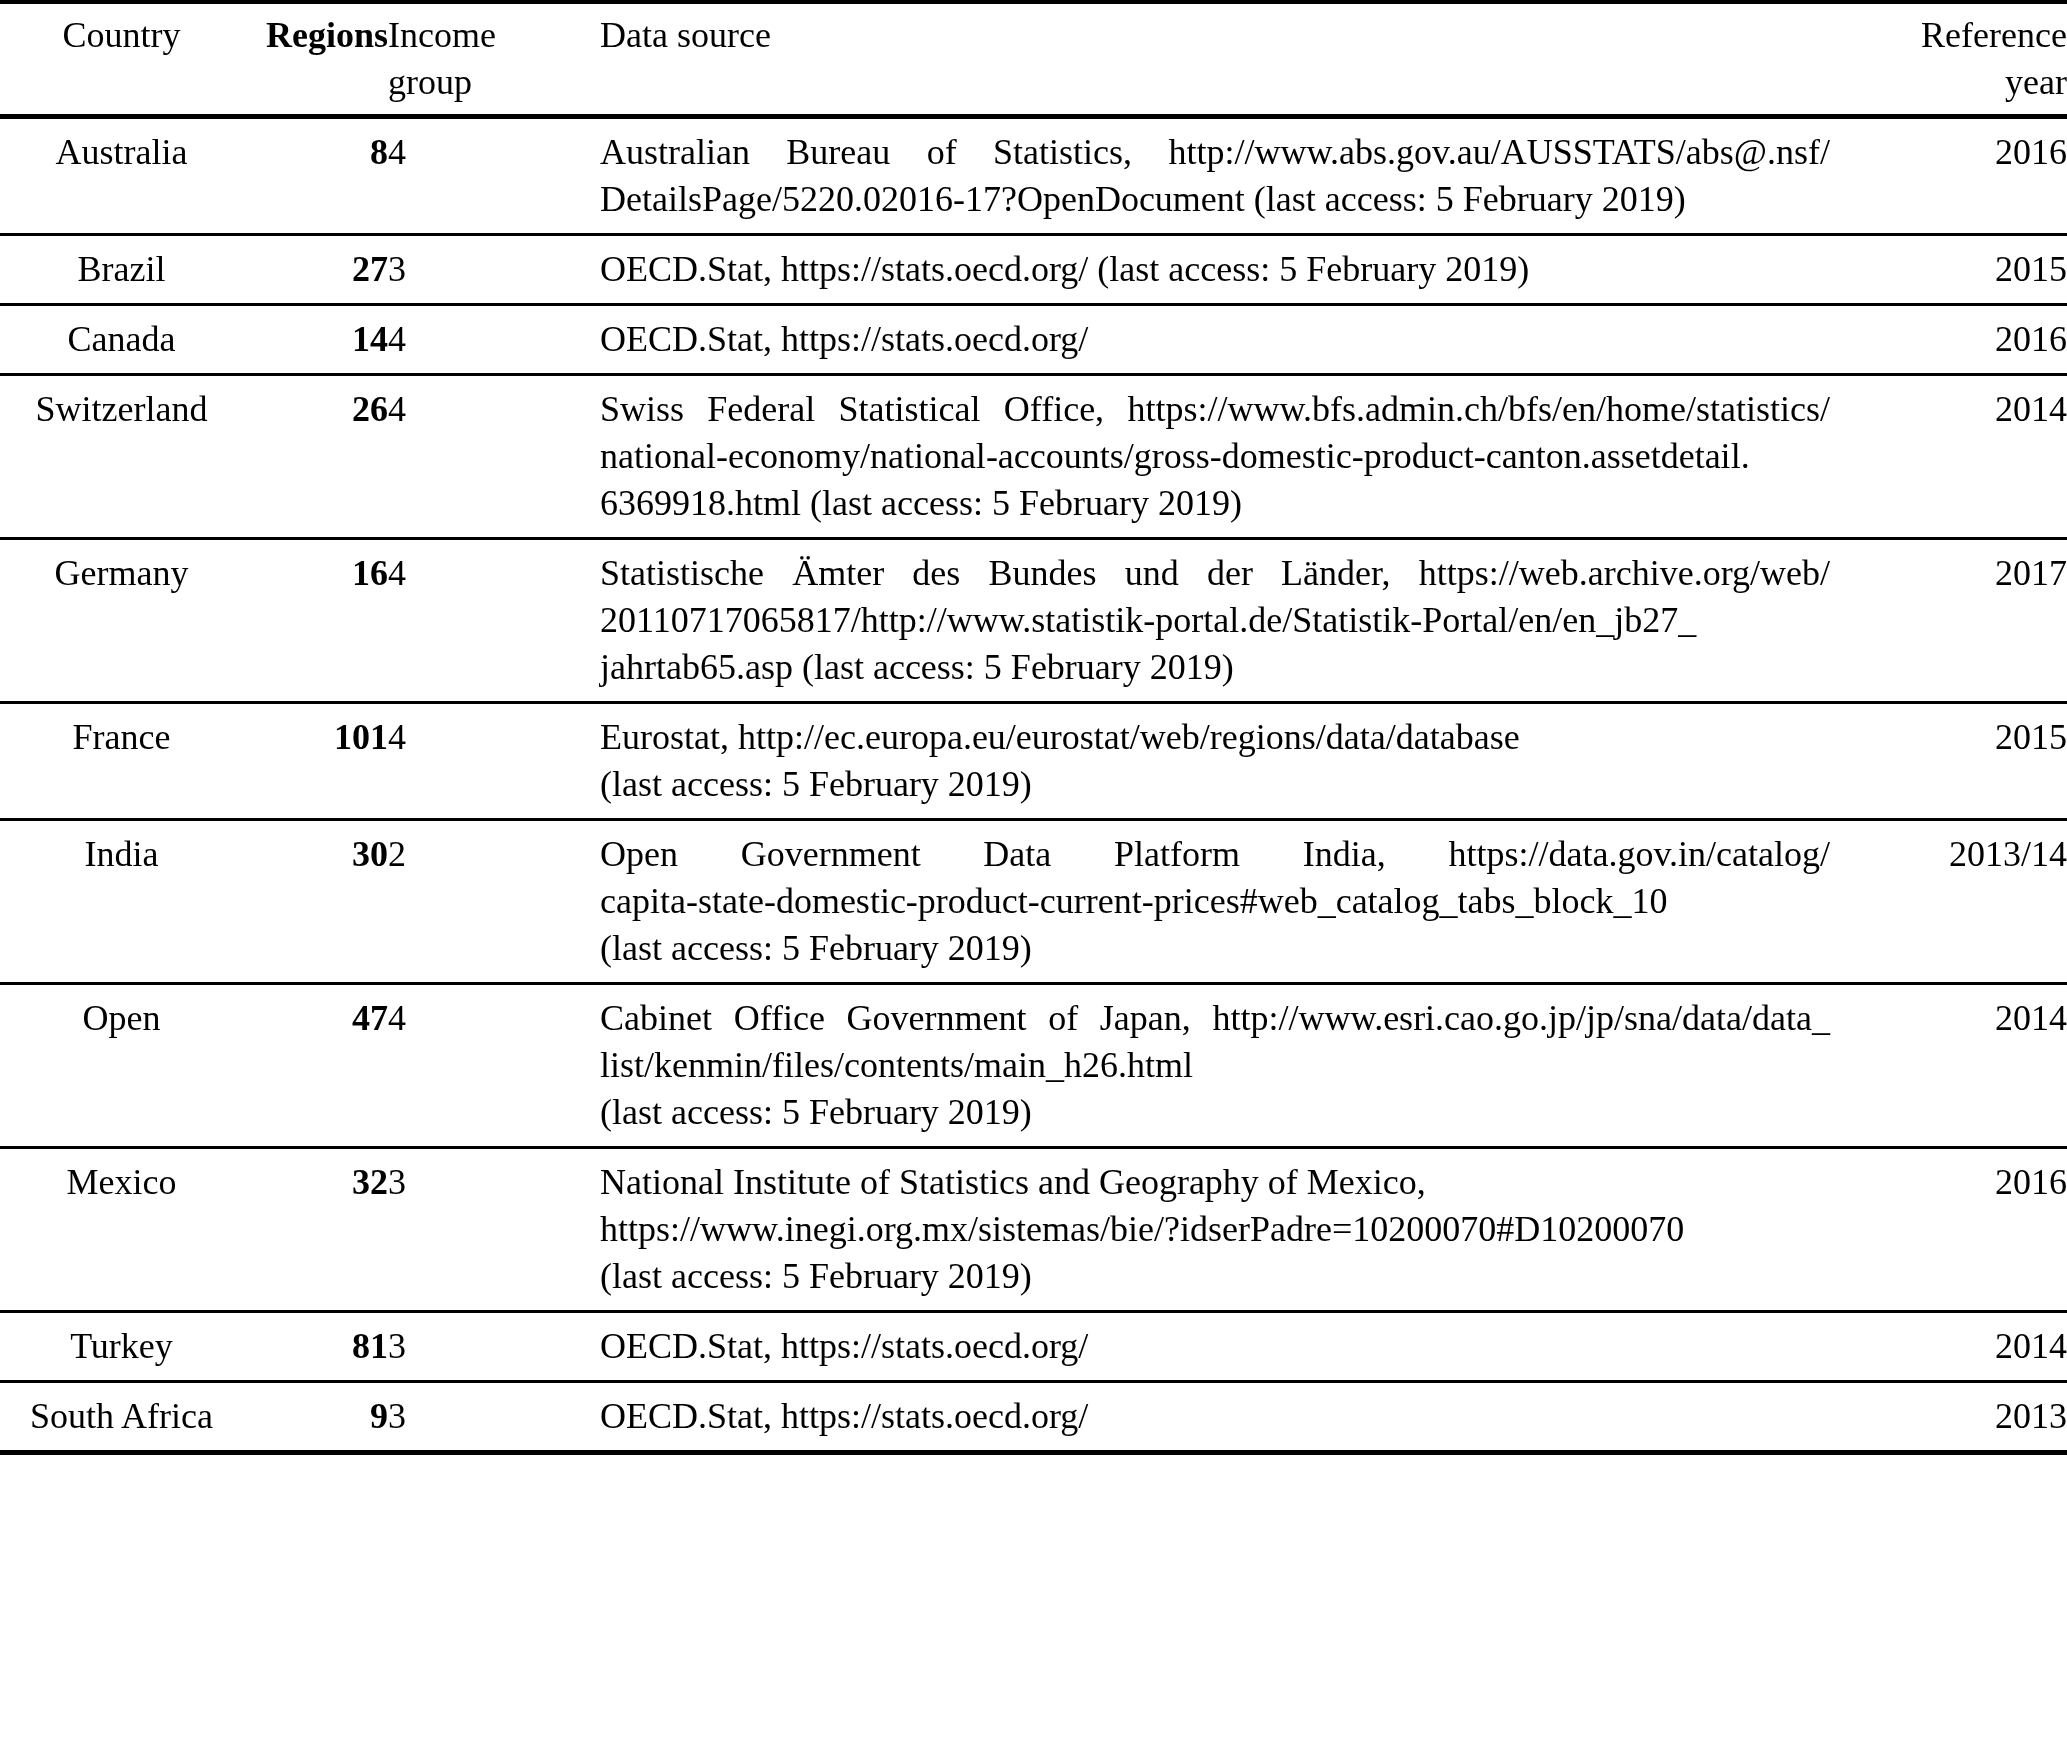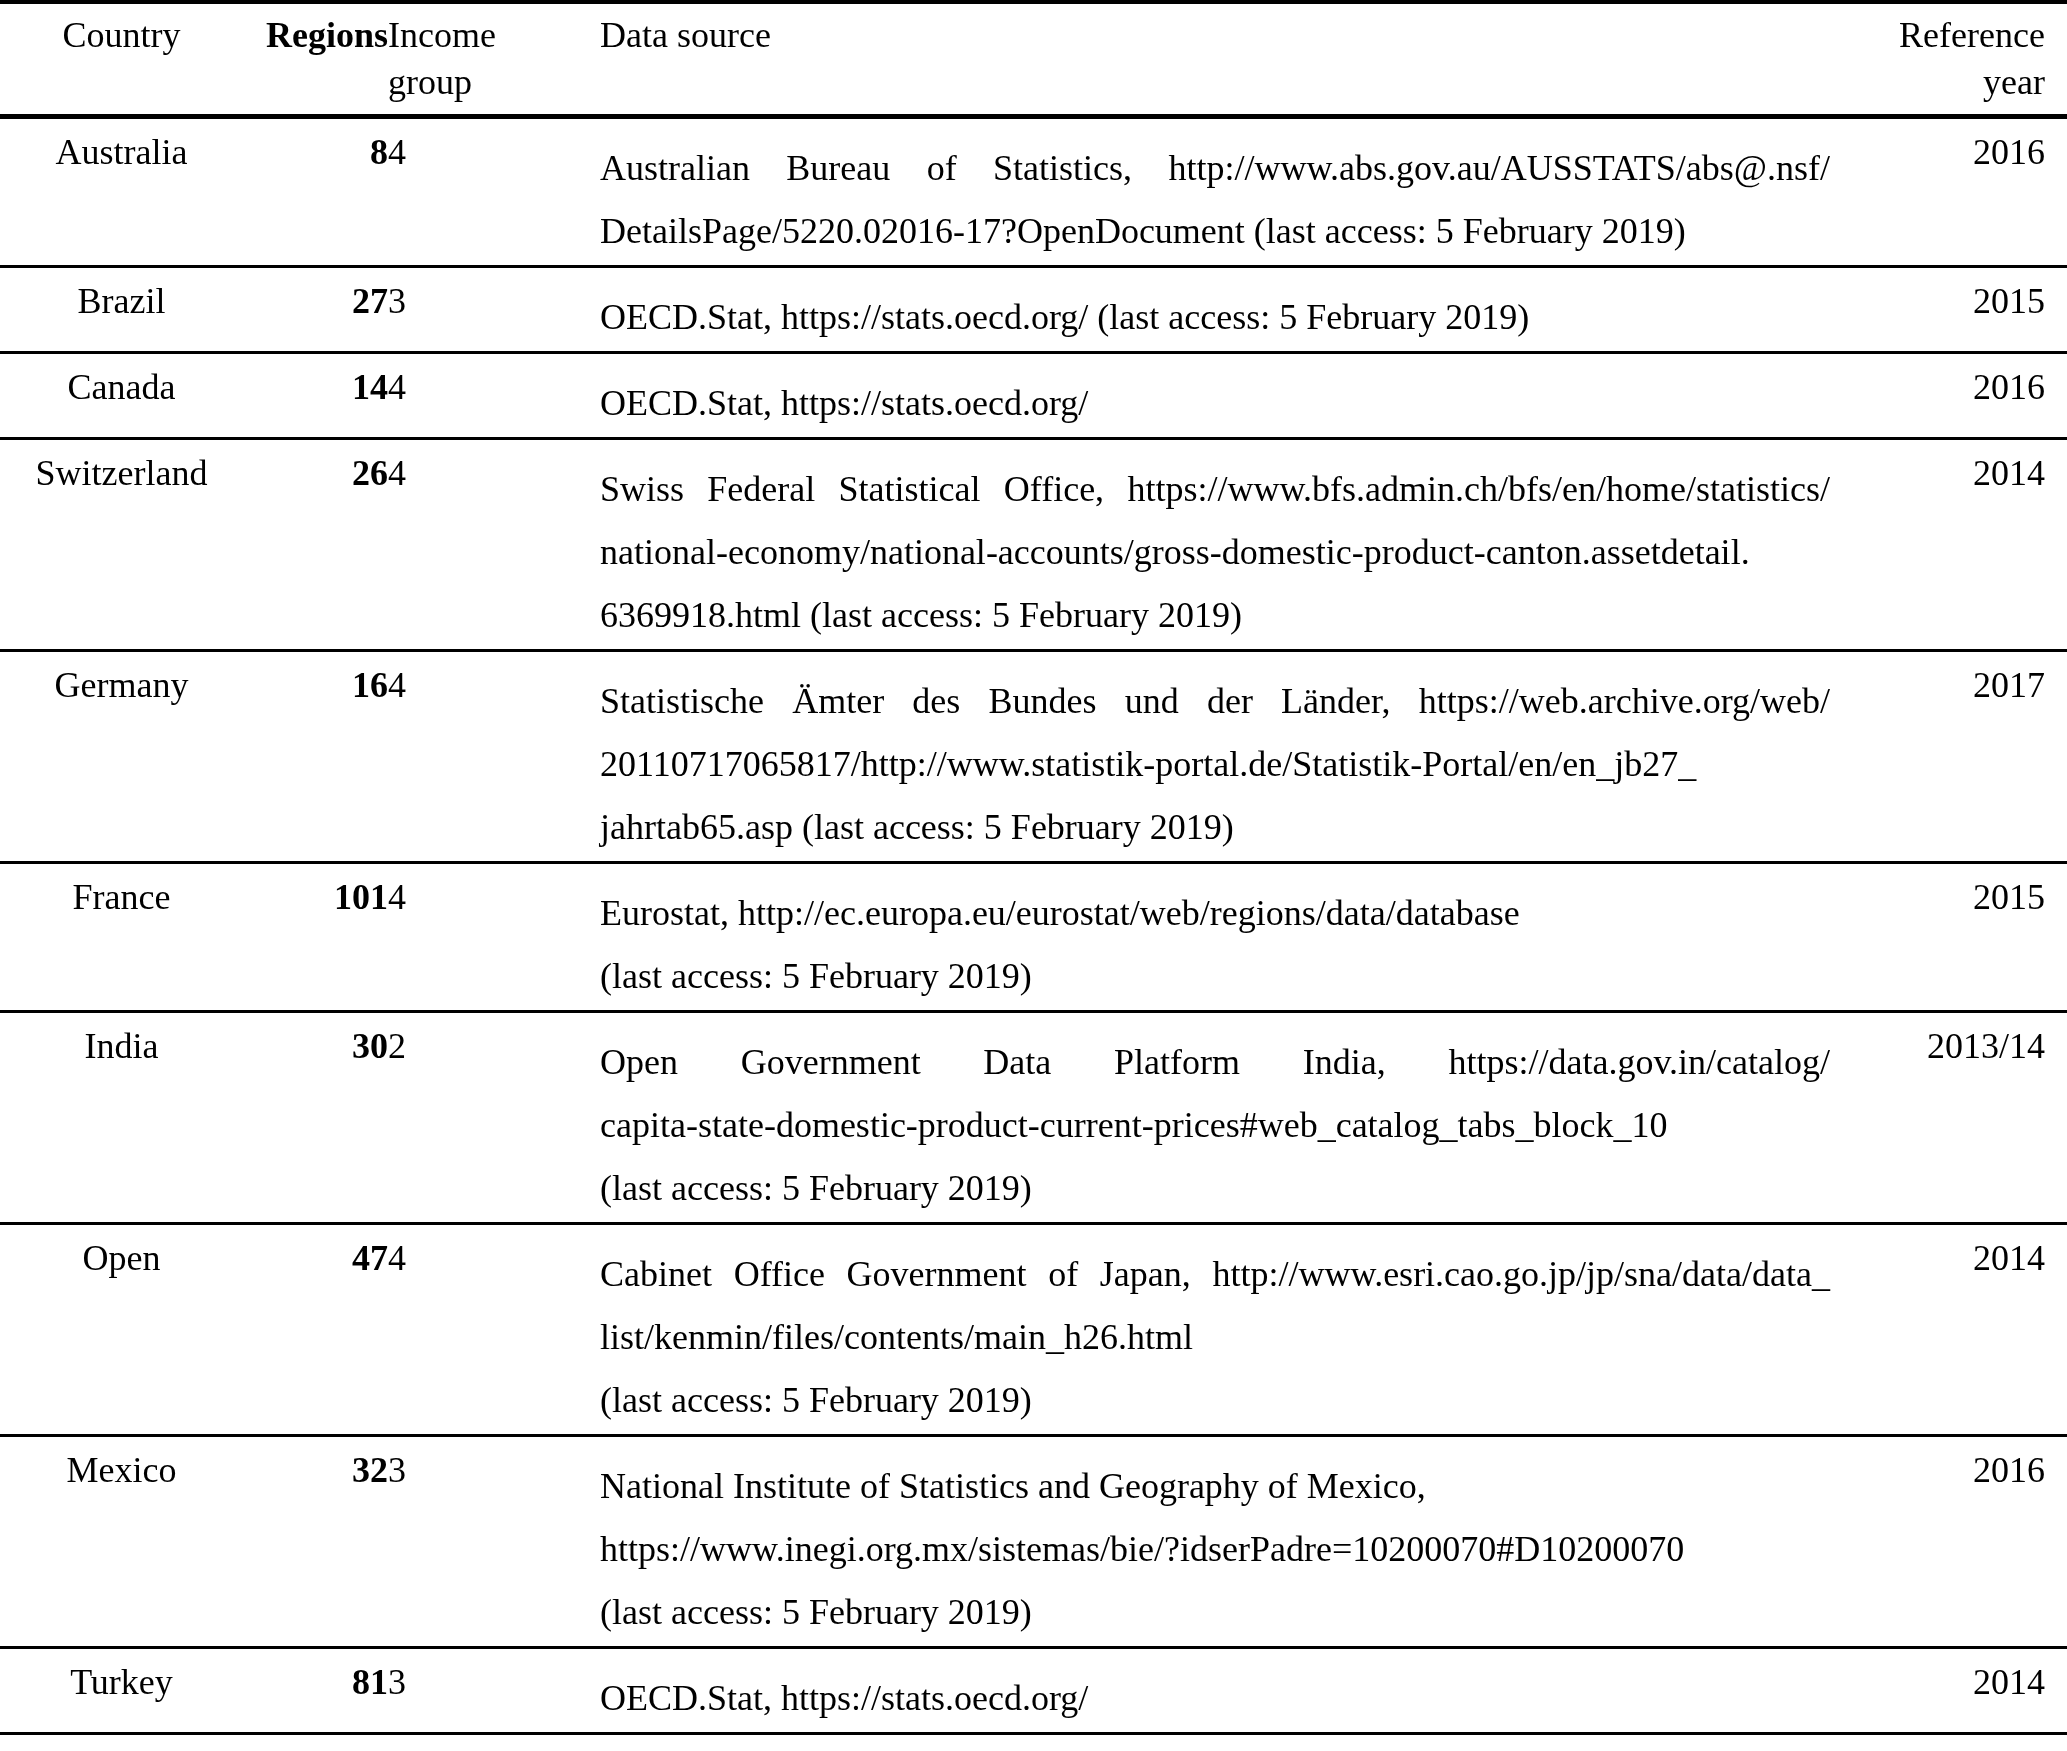--- a/index.html
+++ b/index.html
@@ -40,23 +40,23 @@
     border-bottom: 3px solid #000;
   }
   tbody tr:last-child td {
     border-bottom: none;
   }
 
   .c-country { text-align: center;  padding-left: 28px; }
   .c-regions { text-align: right; font-weight: bold; }
   .c-income  { text-align: left; }
   .c-source  { text-align: left;  padding-left: 50px; padding-right: 50px; }
-  .c-year    { text-align: right; padding-right: 22px; }
-
-  .line { white-space: nowrap; margin-top: 16px; }
+  .c-year    { text-align: right; }
+
+  .line { white-space: nowrap; }
   .line.just {
     white-space: normal;
     text-align: justify;
     text-align-last: justify;
   }
 </style>
 </head>
 <body>
 
 <table>

